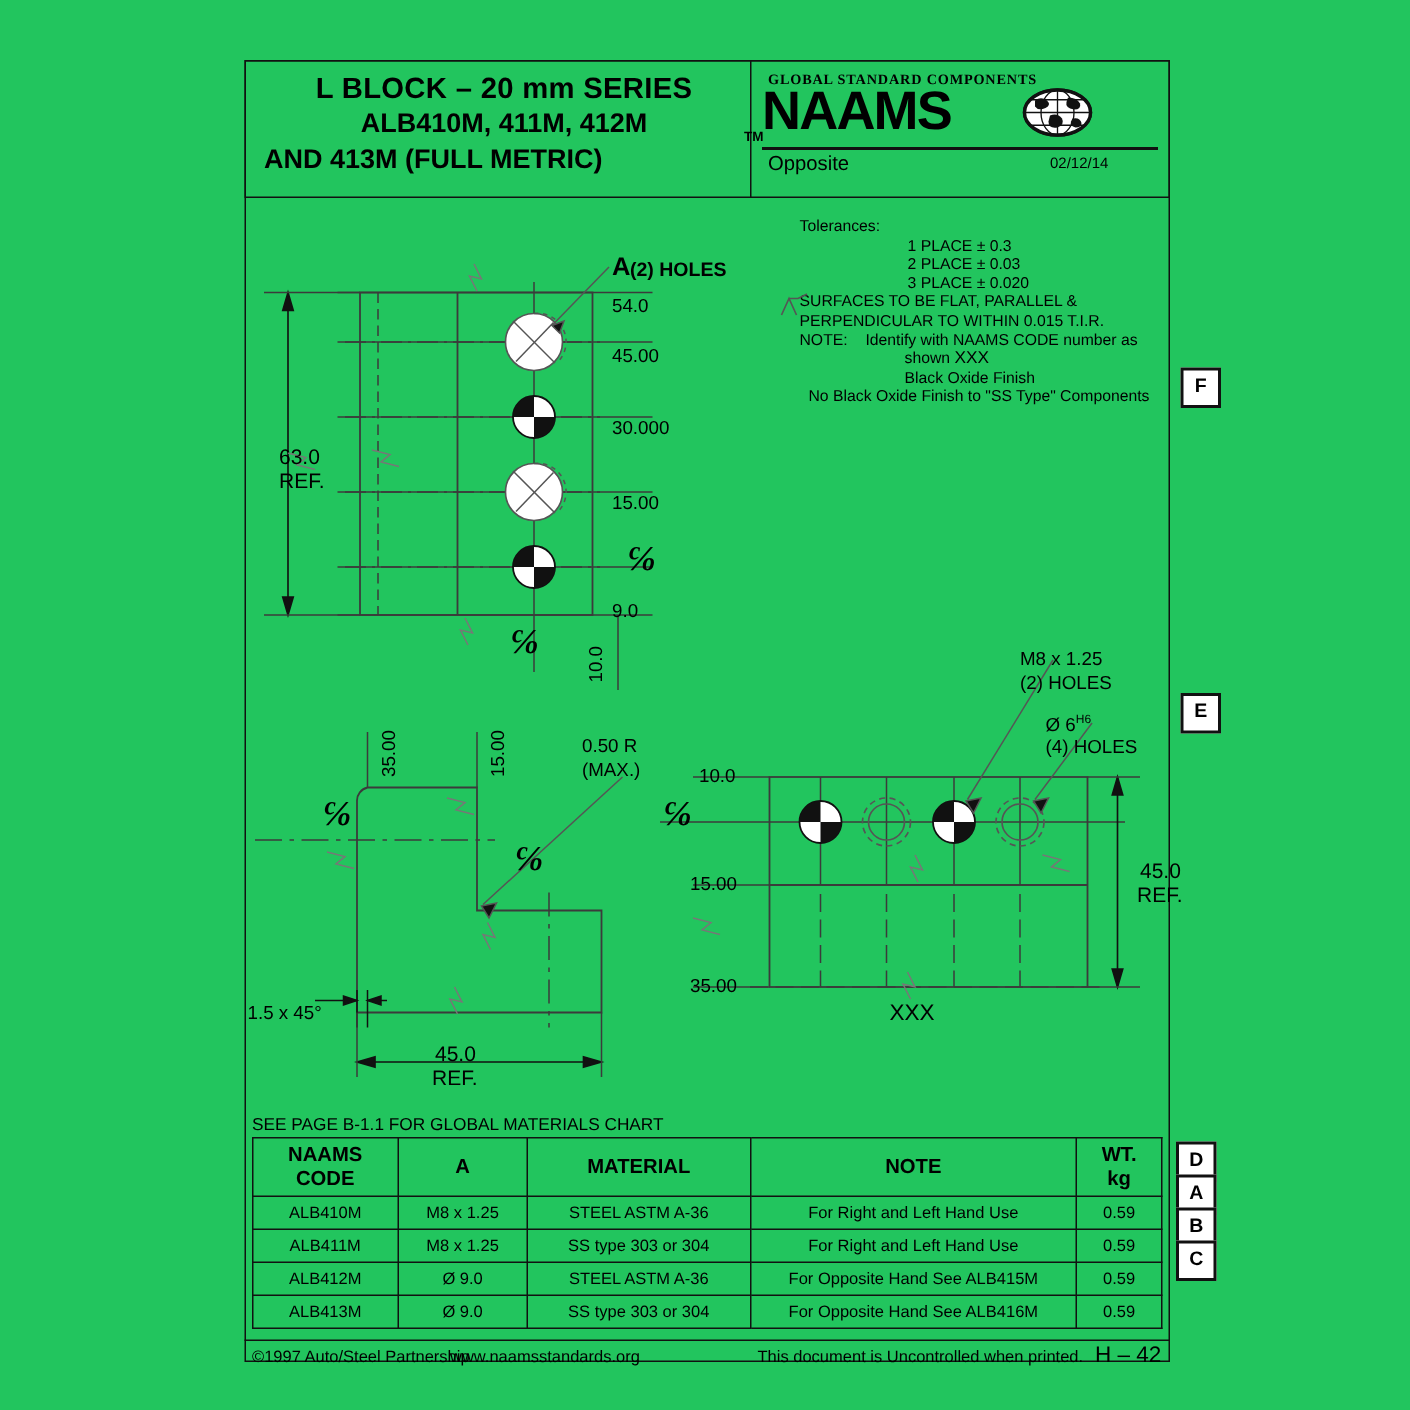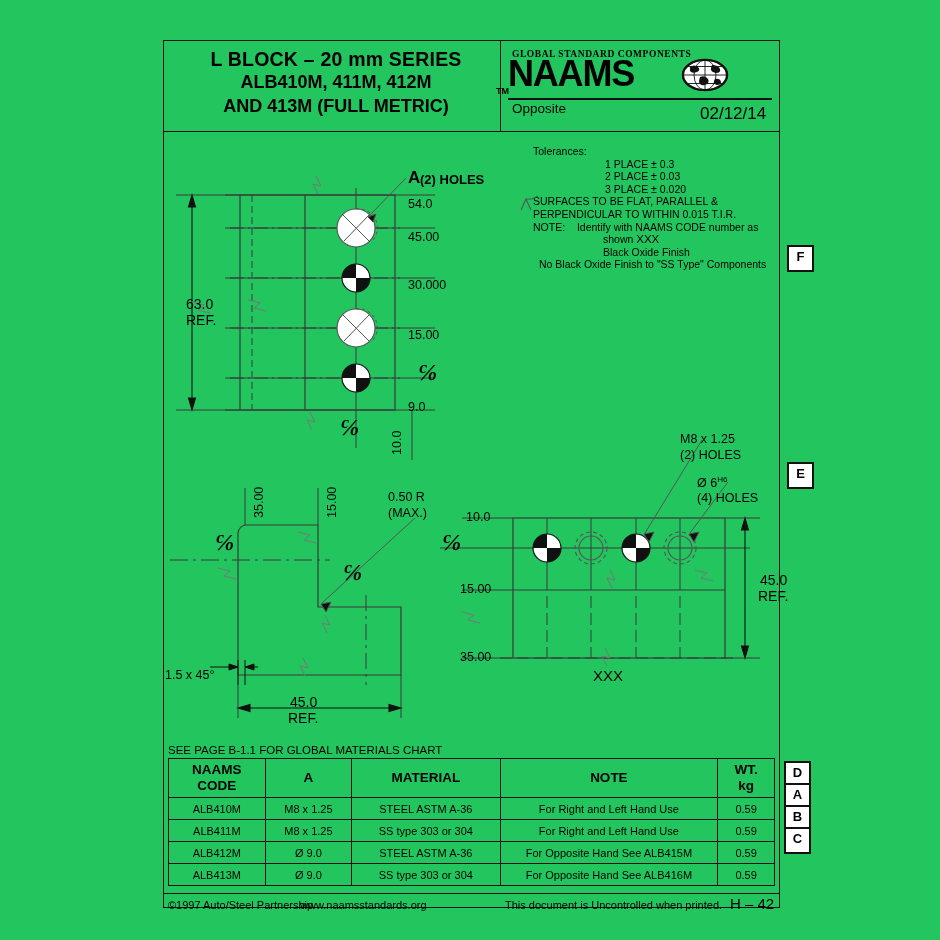--- a/index.html
+++ b/index.html
@@ -12,28 +12,28 @@
 
   
   #frame{left:163px;top:40px;width:617px;height:868px;border:1.5px solid #111;}
   #titleblock{left:163px;top:40px;width:617px;height:92px;border:1.5px solid #111;border-bottom:1.5px solid #111;}
   #tb-split{left:500px;top:40px;width:0;height:92px;border-left:1.5px solid #111;}
   #footline{left:163px;top:893px;width:617px;height:0;border-top:1.5px solid #111;}
 
   
   .tt1{left:176px;top:48px;width:320px;text-align:center;font-size:19.5px;font-weight:bold;letter-spacing:.2px;}
   .tt2{left:176px;top:72px;width:320px;text-align:center;font-size:18px;font-weight:bold;}
-  .tt3{left:176px;top:96px;width:320px;text-align:center;font-size:18px;font-weight:bold;}
+  .tt3{left:176px;top:96px;width:320px;font-size:18px;font-weight:bold;}
 
   .gsc{left:512px;top:49px;font-size:9.5px;font-weight:bold;letter-spacing:.55px;font-family:"Liberation Serif",serif;}
   .naams{left:508px;top:56px;font-size:36px;font-weight:bold;letter-spacing:-1.2px;line-height:36px;}
   .tm{left:496px;top:86px;font-size:9px;font-weight:bold;}
   .nline{left:508px;top:98px;width:264px;height:0;border-top:2px solid #111;}
   .asm{left:512px;top:101px;font-size:13.5px;}
-  .dt{left:700px;top:104px;font-size:17px;}
+  .dt{left:700px;top:104px;font-size:10px;}
   .globe{left:682px;top:55px;width:46px;height:40px;}
 
   
   .tol{left:533px;top:145px;font-size:10.5px;line-height:12.6px;white-space:nowrap;}
   .tol .ind1{padding-left:72px;}
   .tol .ind3{padding-left:70px;}
   .tolsym{left:519px;top:194px;width:22px;height:16px;}
 
   
   .dim{position:absolute;font-size:12.5px;white-space:nowrap;}

